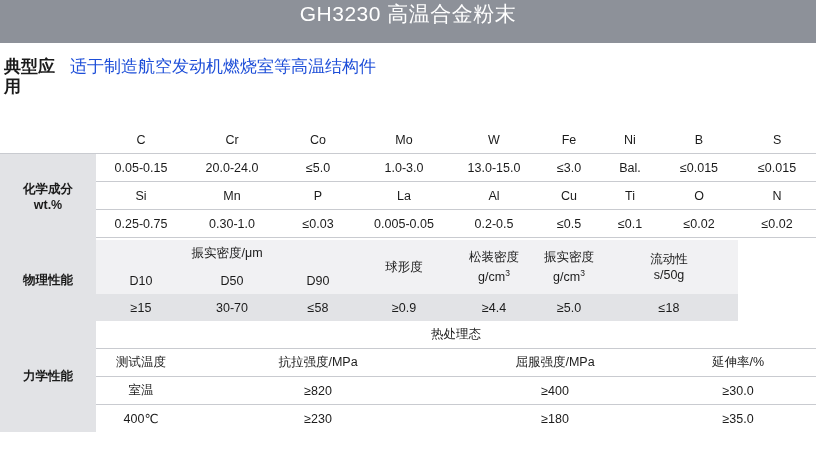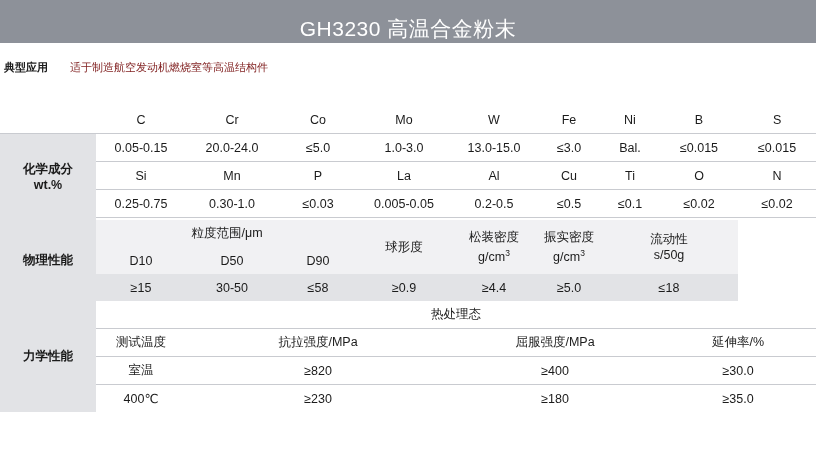--- a/index.html
+++ b/index.html
@@ -9,47 +9,47 @@
     font-family:"Liberation Sans","DejaVu Sans",sans-serif;
     color:#222;
     overflow:hidden;
   }
   .page{position:relative;width:816px;height:459px;}
 
   
   .title-bar{
     height:43px;
     background:#8d9199;
-    display:flex;align-items:flex-end;justify-content:center;
+    display:flex;align-items:flex-start;justify-content:center;
   }
   .title-bar .title{
     color:#ffffff;
     font-size:21px;
     letter-spacing:.5px;
   }
 
   
   .meta{
     padding:14px 0 0 4px;
   }
   .meta-row{
     display:flex;
     align-items:flex-start;
-    font-size:11px;
+    font-size:17px;
     line-height:20px;
     margin-bottom:2px;
   }
   .meta-label{
     width:66px;
     font-weight:bold;
     color:#1b1b1b;
     flex:0 0 auto;
   }
   .meta-value{
-    color:#7f1d1d;
+    color:#1d4ed8;
   }
 
   
   table.spec{
     border-collapse:collapse;
     width:816px;
     table-layout:fixed;
     font-size:12.5px;
   }
   table.spec td{
@@ -166,21 +166,21 @@
       <td class="white">≤0.02</td>
       <td class="white">≤0.02</td>
     </tr>
 
     <tr>
       <td class="white hr-top" colspan="9" style="height:2px"></td>
     </tr>
 
     <tr>
       <td class="shade-dark sec-label" rowspan="3">物理性能</td>
-      <td class="shade-light" colspan="3">粒度范围/μm</td>
+      <td class="shade-light" colspan="3">振实密度/μm</td>
       <td class="shade-light" rowspan="2">
         <div>球形度</div>
       </td>
       <td class="shade-light two-line" rowspan="2">
         <div>松装密度</div>
         <div>g/cm<sup>3</sup></div>
       </td>
       <td class="shade-light two-line" rowspan="2">
         <div>振实密度</div>
         <div>g/cm<sup>3</sup></div>
@@ -192,21 +192,21 @@
     </tr>
 
     <tr>
       <td class="shade-light">D10</td>
       <td class="shade-light">D50</td>
       <td class="shade-light">D90</td>
     </tr>
 
     <tr>
       <td class="shade-dark">≥15</td>
-      <td class="shade-dark">30-50</td>
+      <td class="shade-dark">30-70</td>
       <td class="shade-dark">≤58</td>
       <td class="shade-dark">≥0.9</td>
       <td class="shade-dark">≥4.4</td>
       <td class="shade-dark">≥5.0</td>
       <td class="shade-dark" colspan="2">≤18</td>
     </tr>
 
     <tr>
       <td class="shade-dark sec-label" rowspan="4">力学性能</td>
       <td class="white hr-bot" colspan="9">热处理态</td>

